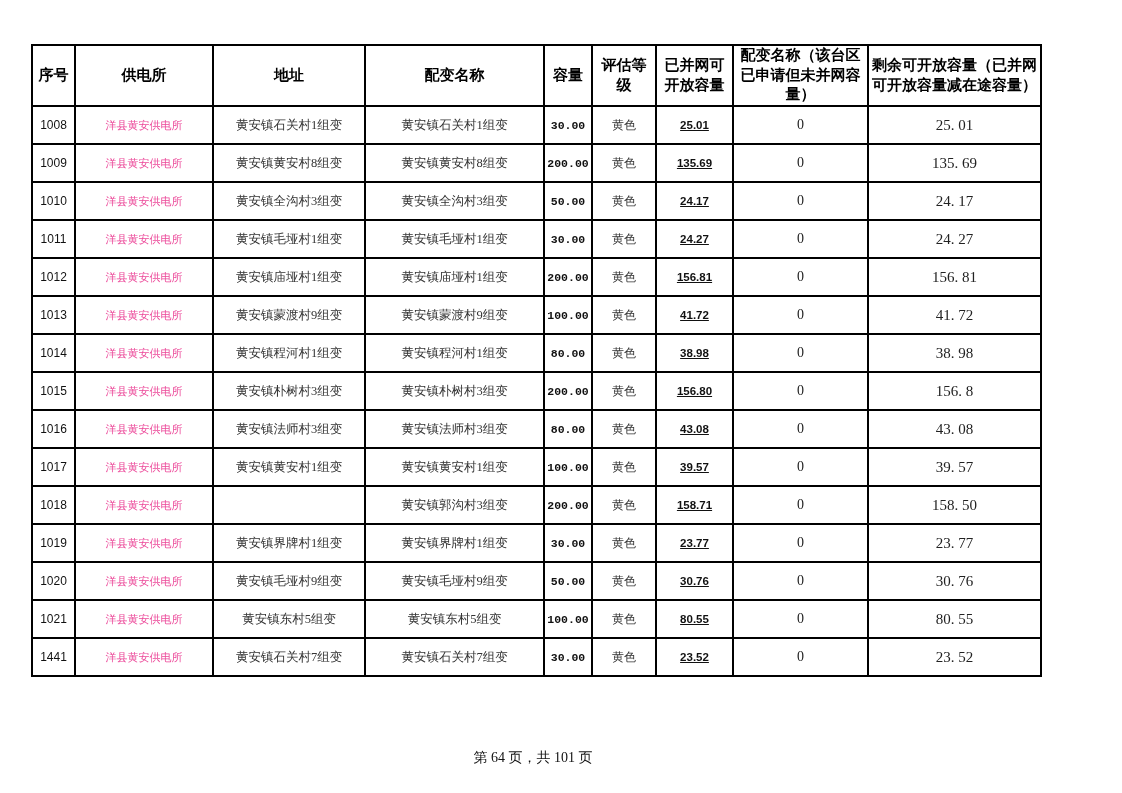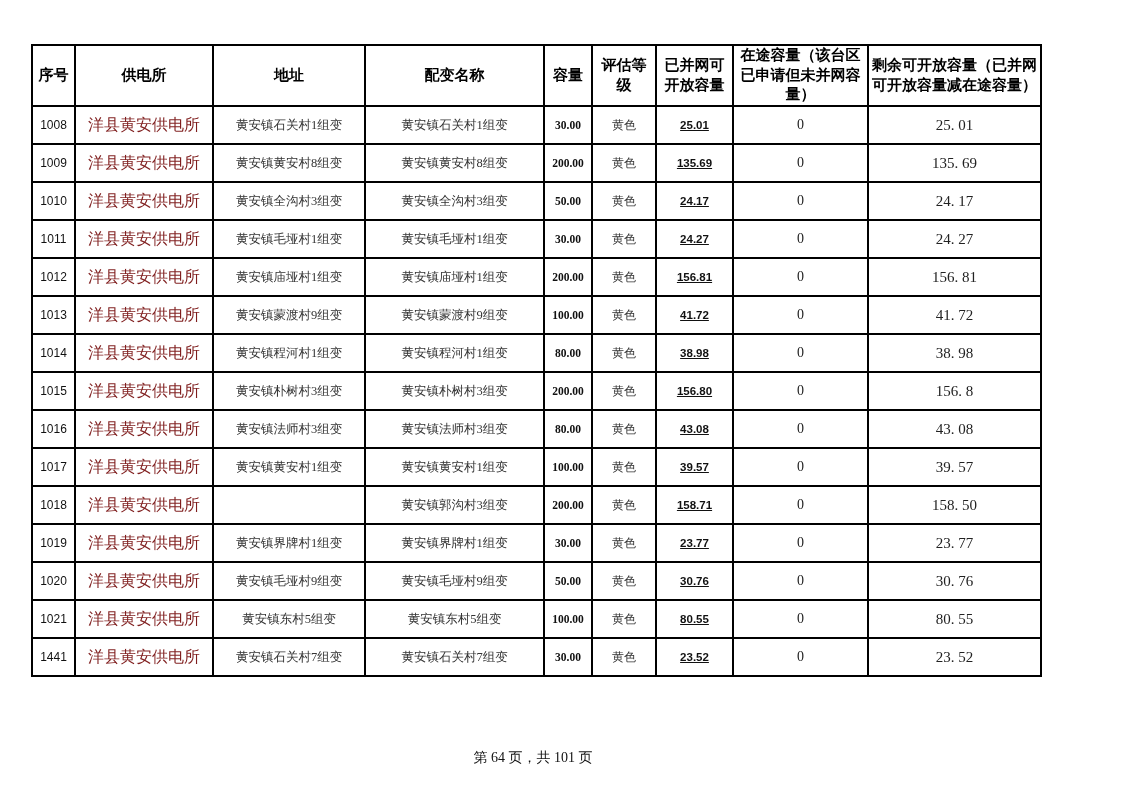--- a/index.html
+++ b/index.html
@@ -28,24 +28,24 @@
   col.c-station{width:138px;}
   col.c-address{width:152px;}
   col.c-name{width:179px;}
   col.c-capacity{width:48px;}
   col.c-grade{width:64px;}
   col.c-grid_open{width:77px;}
   col.c-in_transit{width:135px;}
   col.c-remaining{width:173px;}
   
   tbody .col-id{font-family:"Liberation Sans","DejaVu Sans",sans-serif;font-size:12px;color:#111;}
-  tbody .col-station{font-size:16px;color:#7f1d1d;}
+  tbody .col-station{font-size:11px;color:#ec4899;}
   tbody .col-address{font-size:12.5px;color:#333;}
   tbody .col-name{font-size:12.5px;color:#333;}
-  tbody .col-capacity{font-family:Liberation Serif, serif;font-size:11.5px;font-weight:600;color:#111;}
+  tbody .col-capacity{font-family:Liberation Mono, monospace;font-size:11.5px;font-weight:600;color:#111;}
   tbody .col-grade{font-size:12px;color:#333;margin-left:48px;}
   tbody .col-grid_open{font-family:"Liberation Sans","DejaVu Sans",sans-serif;font-size:11.5px;font-weight:600;color:#111;text-decoration:underline;}
   tbody .col-in_transit{font-size:14px;color:#222;}
   tbody .col-remaining{font-size:15px;color:#222;}
   .footer{
     position:absolute;left:0;top:749px;width:1066px;
     text-align:center;font-size:14px;color:#111;
     font-family:"Liberation Serif","DejaVu Serif",serif;
   }
 </style>
@@ -67,21 +67,21 @@
     </colgroup>
     <thead>
       <tr>
           <th class="col-id">序号</th>
           <th class="col-station">供电所</th>
           <th class="col-address">地址</th>
           <th class="col-name">配变名称</th>
           <th class="col-capacity">容量</th>
           <th class="col-grade">评估等级</th>
           <th class="col-grid_open">已并网可开放容量</th>
-          <th class="col-in_transit">在途容量（该台区已申请但未并网容量）</th>
+          <th class="col-in_transit">配变名称（该台区已申请但未并网容量）</th>
           <th class="col-remaining">剩余可开放容量（已并网可开放容量减在途容量）</th>
         </tr>
     </thead>
     <tbody>
         <tr>
           <td class="col-id">1008</td>
           <td class="col-station">洋县黄安供电所</td>
           <td class="col-address">黄安镇石关村1组变</td>
           <td class="col-name">黄安镇石关村1组变</td>
           <td class="col-capacity">30.00</td>

